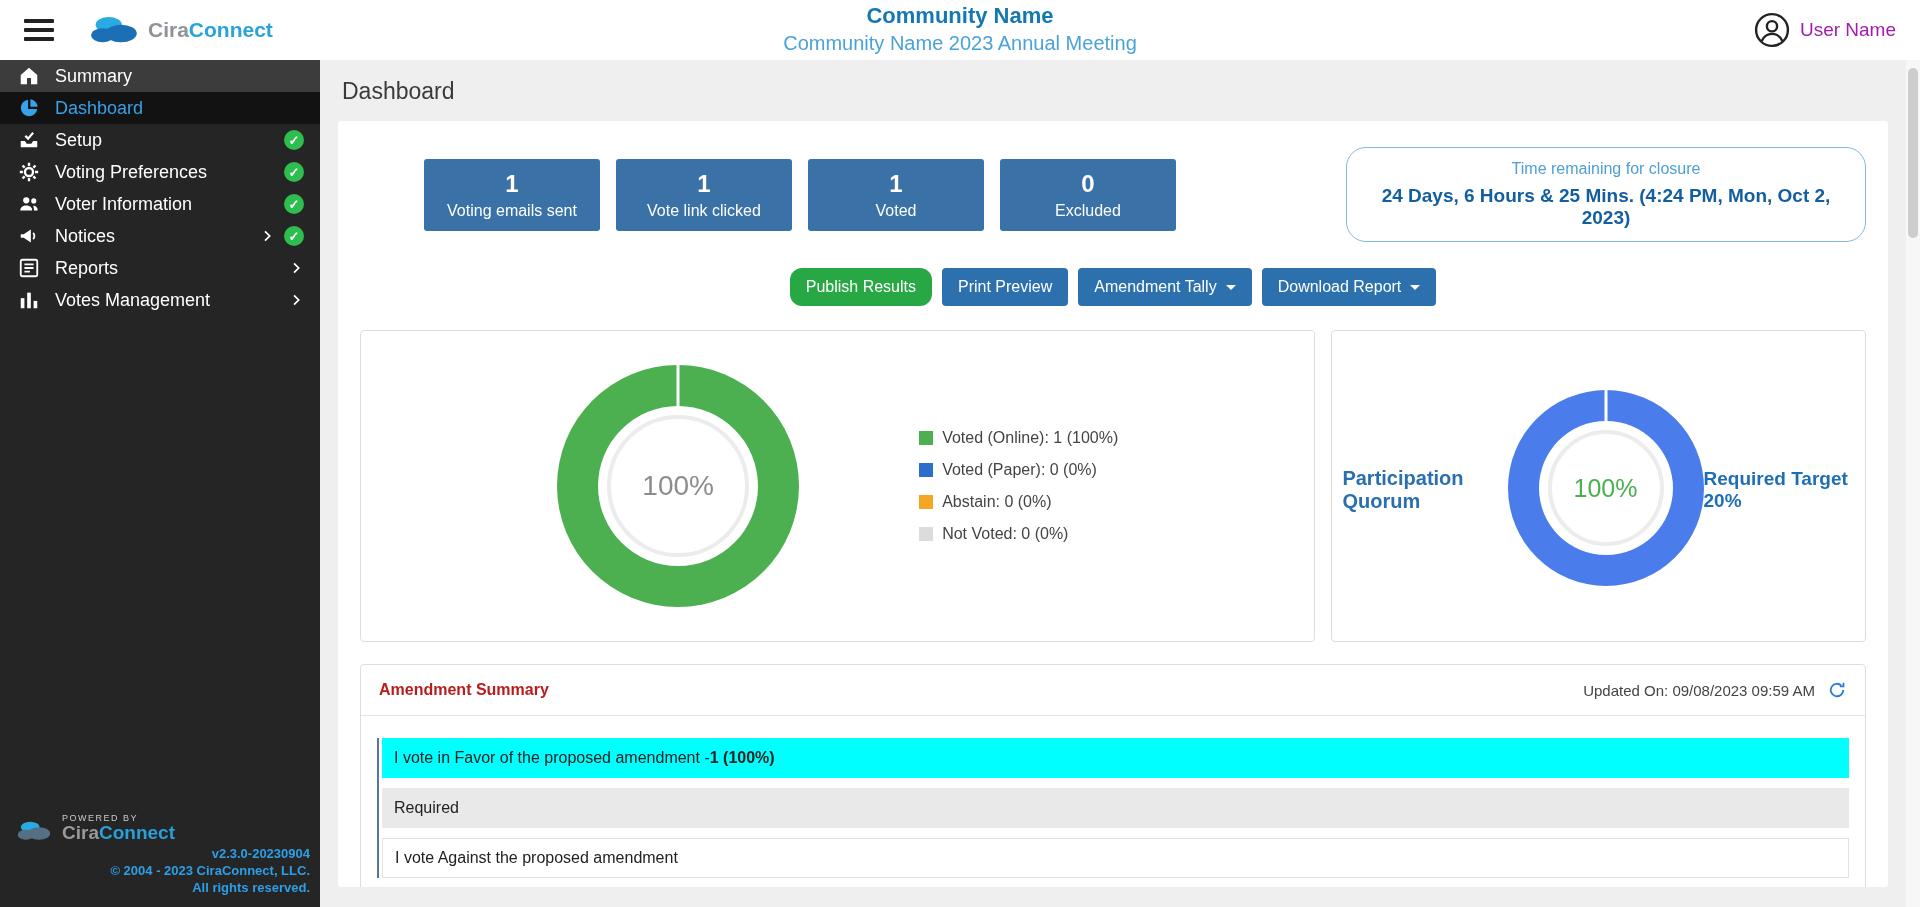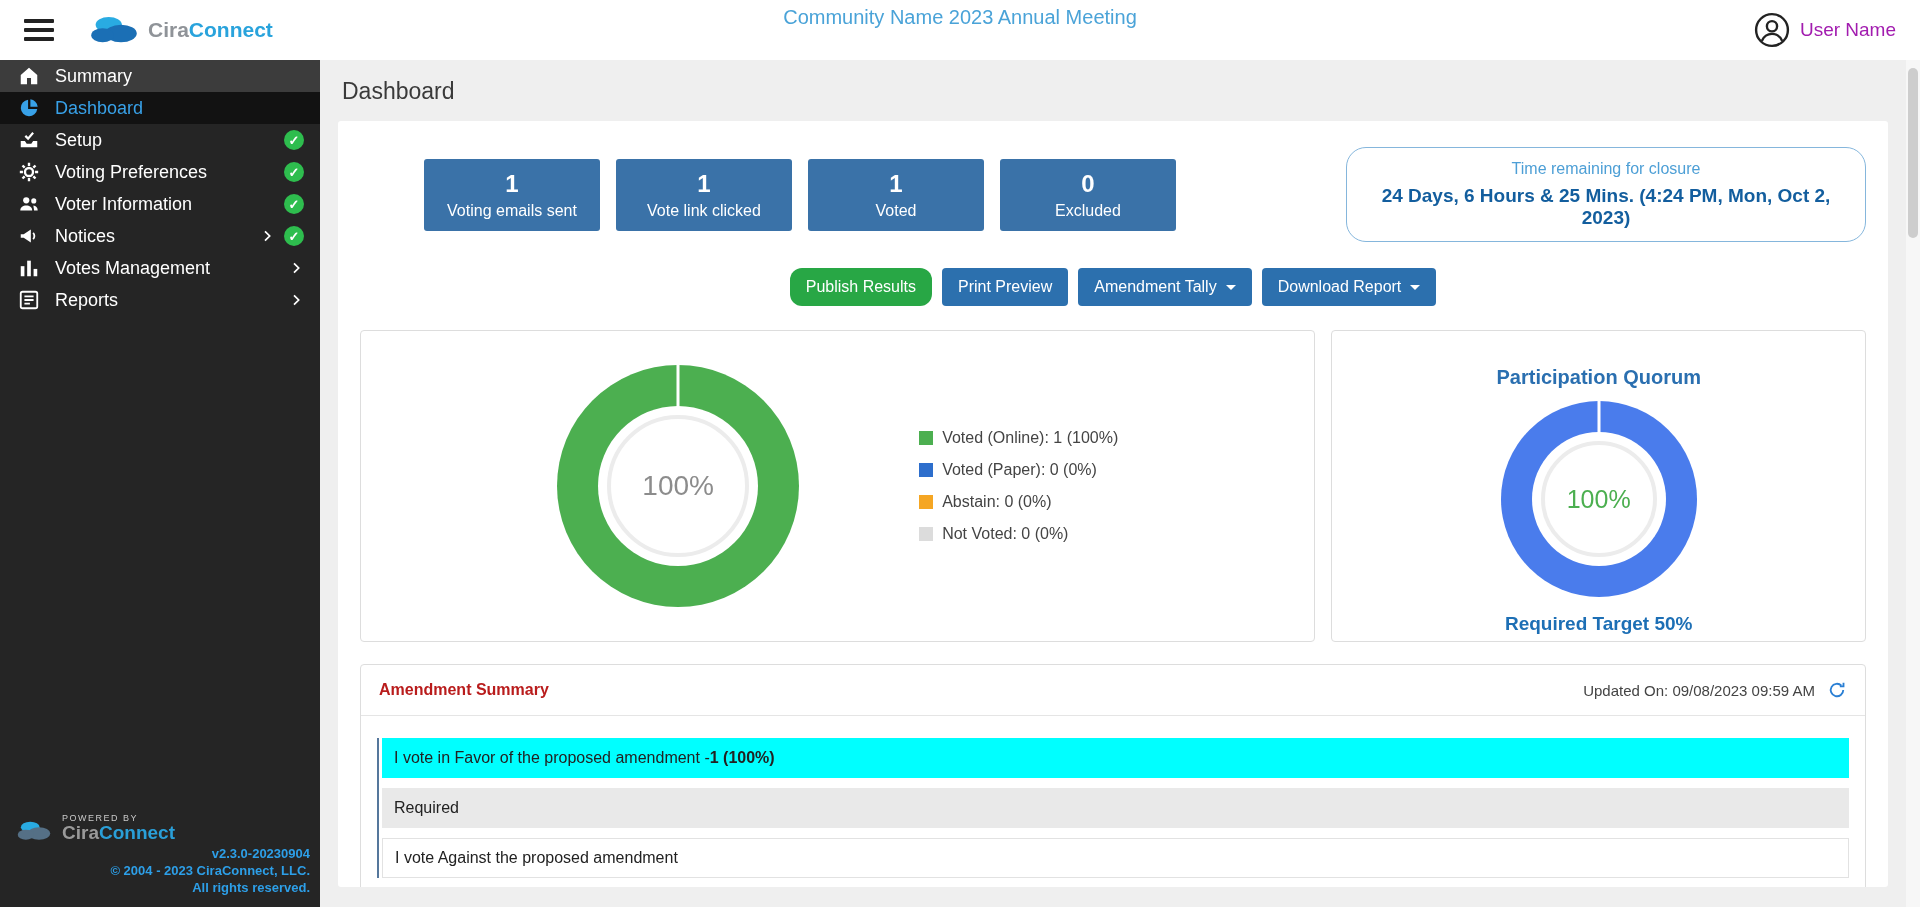--- a/index.html
+++ b/index.html
@@ -56,21 +56,21 @@
 
   .actions-row { display: flex; justify-content: center; gap: 10px; margin-top: 26px; }
   .btn { border: none; border-radius: 4px; color: #fff; font-size: 16px; padding: 10px 16px; font-family: inherit; cursor: pointer; display: flex; align-items: center; gap: 9px; }
   .btn-green { background: #28a745; border-radius: 12px; }
   .btn-blue { background: #2c70ae; }
   .caret { width: 0; height: 0; border-left: 5px solid transparent; border-right: 5px solid transparent; border-top: 5px solid #fff; }
 
   .charts-row { display: flex; gap: 16px; margin-top: 24px; }
   .chart-card { border: 1px solid #ddd; border-radius: 4px; height: 312px; background: #fff; }
   .chart-card.left { flex: 1.86; display: flex; align-items: center; justify-content: center; gap: 120px; }
-  .chart-card.right { flex: 1; display: flex; flex-direction: column; align-items: center; padding: 27px 10px; }
+  .chart-card.right { flex: 1; display: flex; flex-direction: row; align-items: center; padding: 27px 10px; }
 
   .donut { position: relative; border-radius: 50%; display: flex; align-items: center; justify-content: center; flex: none; }
   .donut-large { width: 242px; height: 242px; }
   .donut-small { width: 196px; height: 196px; margin: 12px 0 8px; }
   .donut-hole { background: #fff; border: 4px solid #ececec; box-shadow: 0 0 0 9px #fff; border-radius: 50%; display: flex; align-items: center; justify-content: center; }
   .donut-large .donut-hole { width: 142px; height: 142px; }
   .donut-small .donut-hole { width: 116px; height: 116px; }
   .donut-notch { position: absolute; top: 0; left: 50%; transform: translateX(-50%); width: 3px; background: #fff; }
   .donut-large .donut-notch { height: 42px; }
   .donut-small .donut-notch { height: 32px; }
@@ -112,20 +112,21 @@
     </div>
   <div class="logo">
     <svg viewBox="0 0 64 40">
       <ellipse cx="26" cy="14" rx="15" ry="9" fill="#29abe2"></ellipse>
       <ellipse cx="40" cy="24" rx="18" ry="10" fill="#1b6fb5"></ellipse>
       <ellipse cx="19" cy="26" rx="13" ry="8" fill="#1b6fb5"></ellipse>
     </svg>
     <div class="brand"><span class="gray">Cira</span><span class="blue">Connect</span></div>
   </div>
   <div class="header-center">
+    <div class="header-title">Community Name</div>
     <div class="header-subtitle">Community Name 2023 Annual Meeting</div>
   </div>
   <div class="header-user">
     <svg viewBox="0 0 24 24" fill="none" stroke="#222" stroke-width="1.6">
       <circle cx="12" cy="12" r="10.6"></circle>
       <circle cx="12" cy="9.5" r="3.4"></circle>
       <path d="M5.2 19.3c1.5-3.4 4-4.7 6.8-4.7s5.3 1.3 6.8 4.7"></path>
     </svg>
     <span class="username">User Name</span>
   </div>
@@ -199,43 +200,43 @@
       <span class="chev">
         <svg viewBox="0 0 24 24" fill="none" stroke="currentColor" stroke-width="2.6">
             <path d="M9 5l7 7-7 7"></path>
           </svg>
       </span>
       <span class="check-badge">✓</span>
     </span>
   </div>
   <div class="nav-item">
     <span class="nav-icon">
-      <svg viewBox="0 0 24 24" fill="currentColor">
-          <rect x="3" y="10" width="4" height="11"></rect>
-          <rect x="10" y="4" width="4" height="17"></rect>
-          <rect x="17" y="13" width="4" height="8"></rect>
-        </svg>
-    </span>
-    <span>Votes Management</span>
+      <svg viewBox="0 0 24 24" fill="none" stroke="currentColor" stroke-width="2">
+          <rect x="3" y="3" width="18" height="18" rx="2"></rect>
+          <path d="M7 8h10M7 12h10M7 16h6"></path>
+        </svg>
+    </span>
+    <span>Reports</span>
     <span class="nav-right">
       <span class="chev">
         <svg viewBox="0 0 24 24" fill="none" stroke="currentColor" stroke-width="2.6">
             <path d="M9 5l7 7-7 7"></path>
           </svg>
       </span>
     </span>
   </div>
   <div class="nav-item">
     <span class="nav-icon">
-      <svg viewBox="0 0 24 24" fill="none" stroke="currentColor" stroke-width="2">
-          <rect x="3" y="3" width="18" height="18" rx="2"></rect>
-          <path d="M7 8h10M7 12h10M7 16h6"></path>
-        </svg>
-    </span>
-    <span>Reports</span>
+      <svg viewBox="0 0 24 24" fill="currentColor">
+          <rect x="3" y="10" width="4" height="11"></rect>
+          <rect x="10" y="4" width="4" height="17"></rect>
+          <rect x="17" y="13" width="4" height="8"></rect>
+        </svg>
+    </span>
+    <span>Votes Management</span>
     <span class="nav-right">
       <span class="chev">
         <svg viewBox="0 0 24 24" fill="none" stroke="currentColor" stroke-width="2.6">
             <path d="M9 5l7 7-7 7"></path>
           </svg>
       </span>
     </span>
   </div>
 
   <div class="sidebar-footer">
@@ -332,21 +333,21 @@
       </div>
 
       <div class="chart-card right">
         <div class="quorum-title">Participation Quorum</div>
         <div class="donut donut-small" style="background: rgb(74, 124, 236);">
           <div class="donut-notch"></div>
           <div class="donut-hole">
             <span class="donut-center-green">100%</span>
           </div>
         </div>
-        <div class="quorum-target">Required Target 50%</div>
+        <div class="quorum-target">Required Target 20%</div>
       </div>
     </div>
 
     <div class="summary-card">
       <div class="summary-header">
         <div class="summary-title">Amendment Summary</div>
         <div class="summary-updated">
           <span>Updated On: 09/08/2023 09:59 AM</span>
           <span class="refresh-icon">
             <svg viewBox="0 0 24 24" fill="none" stroke="#2a7fd4" stroke-width="2.2">

